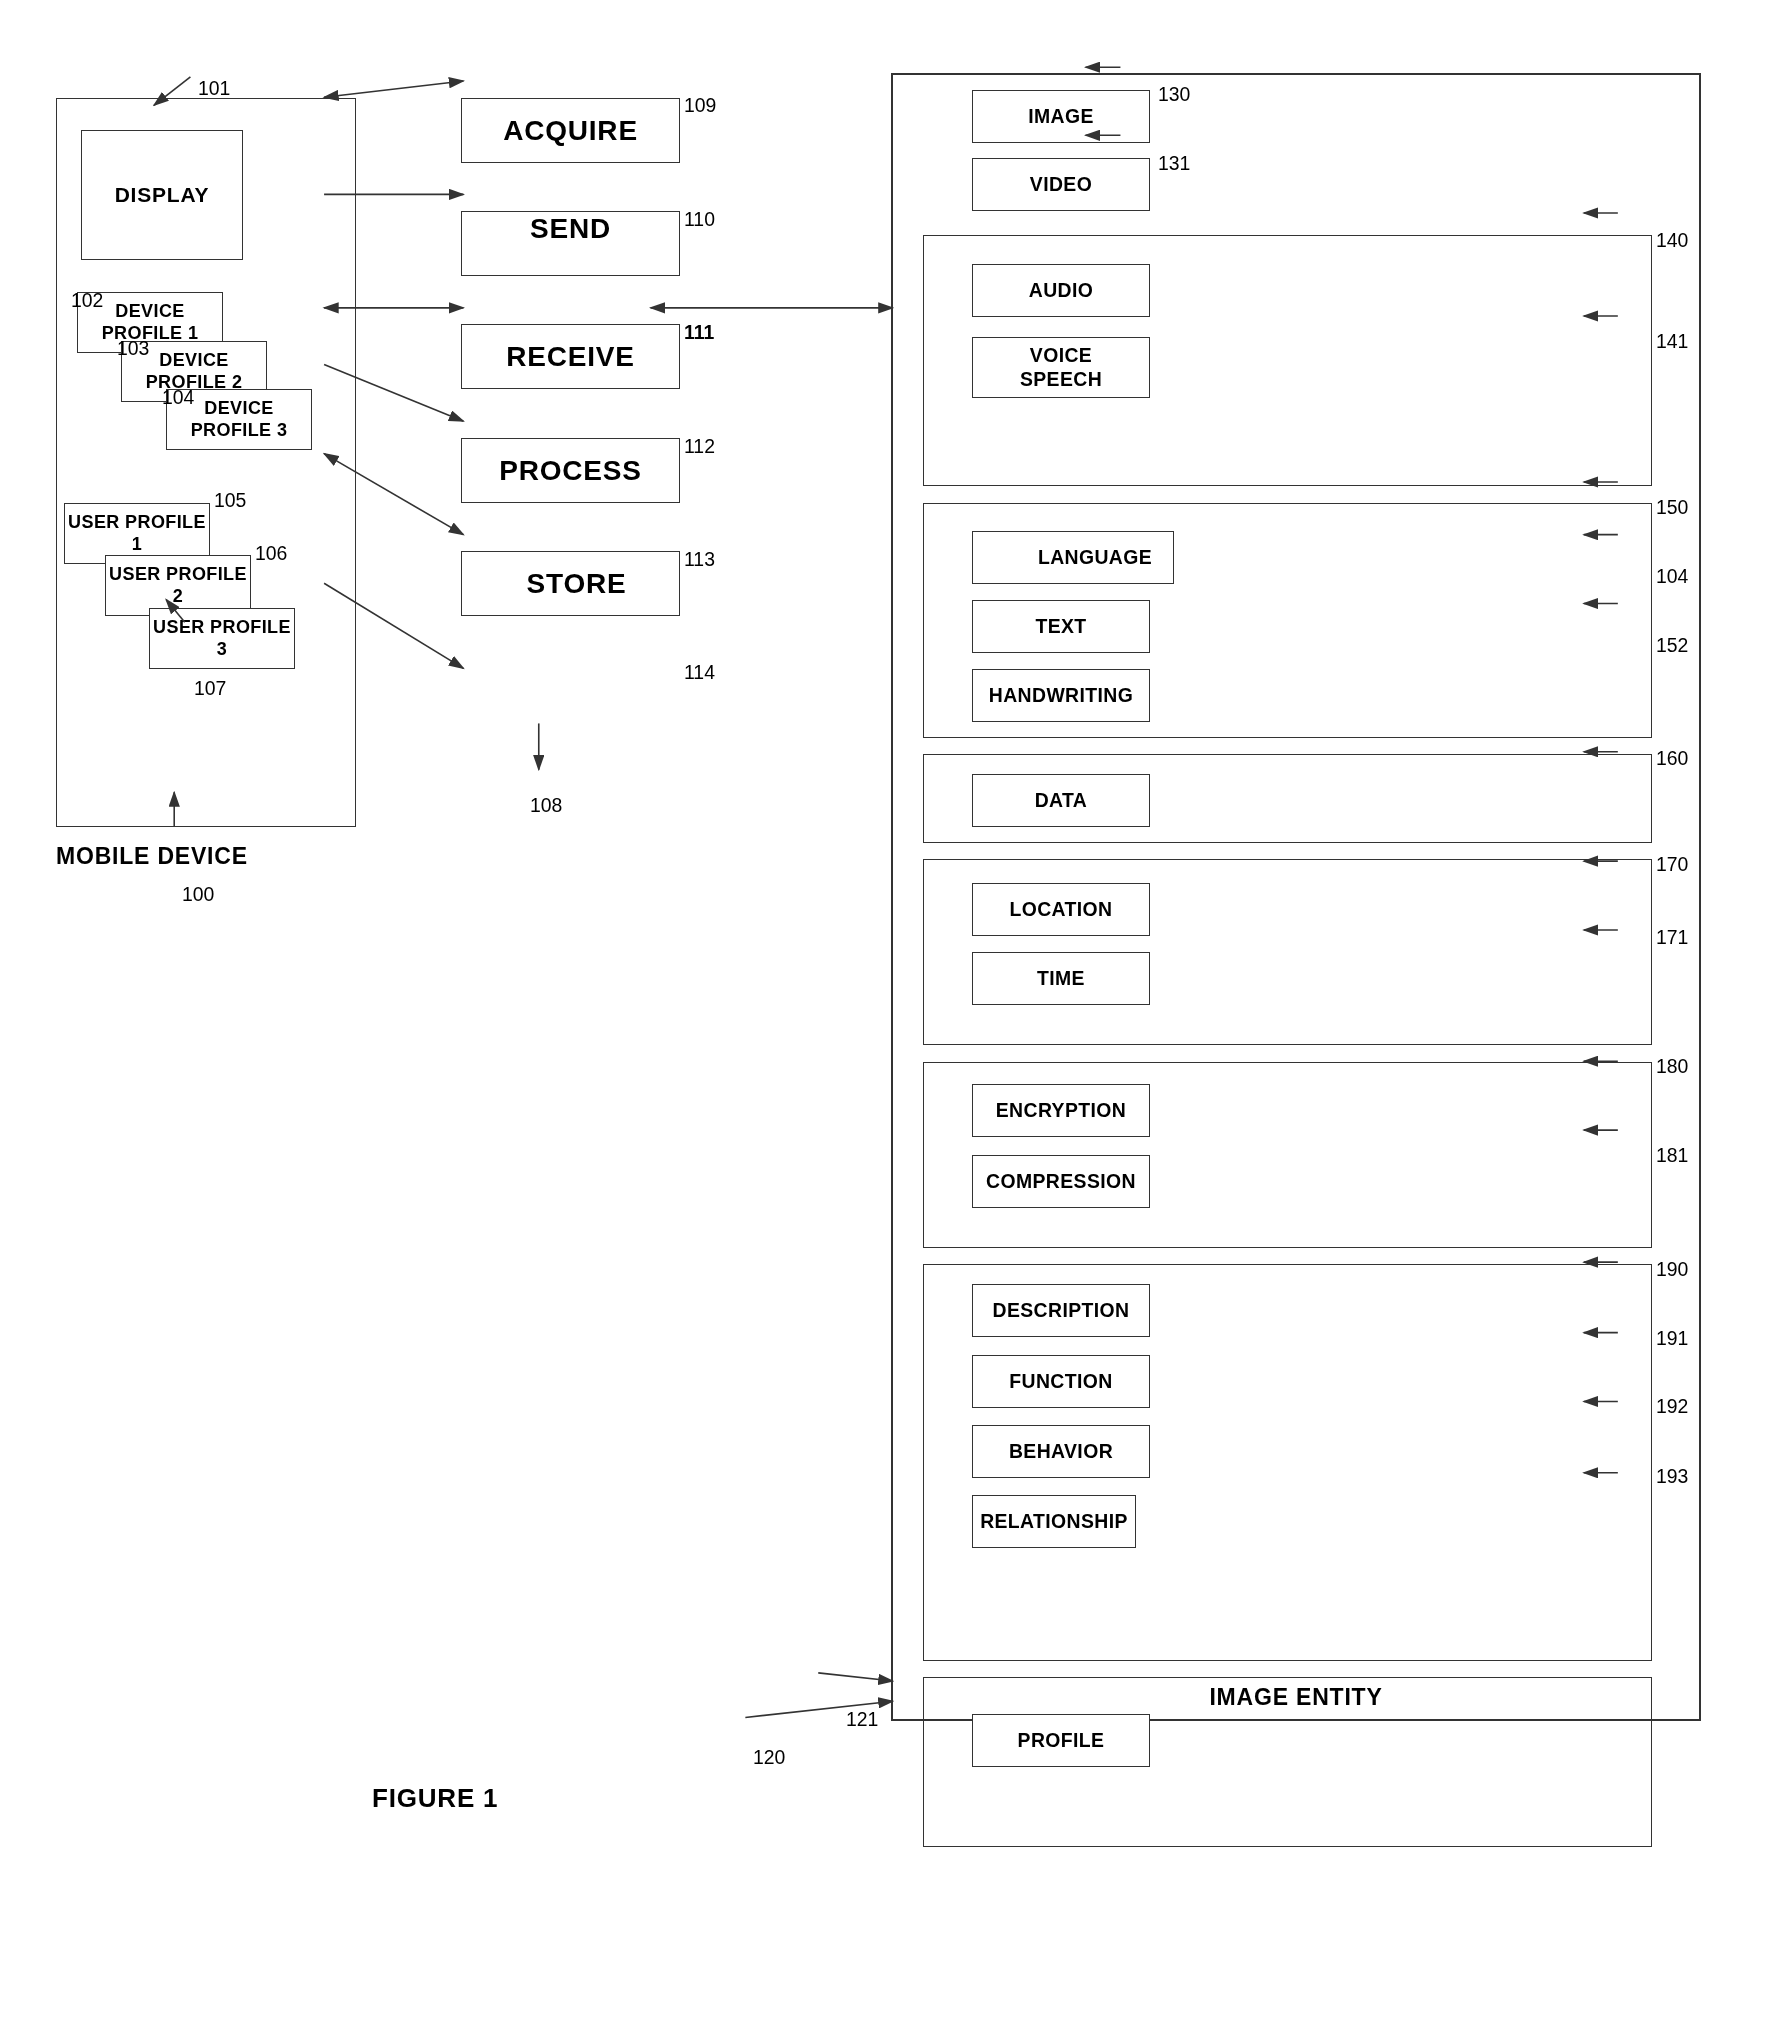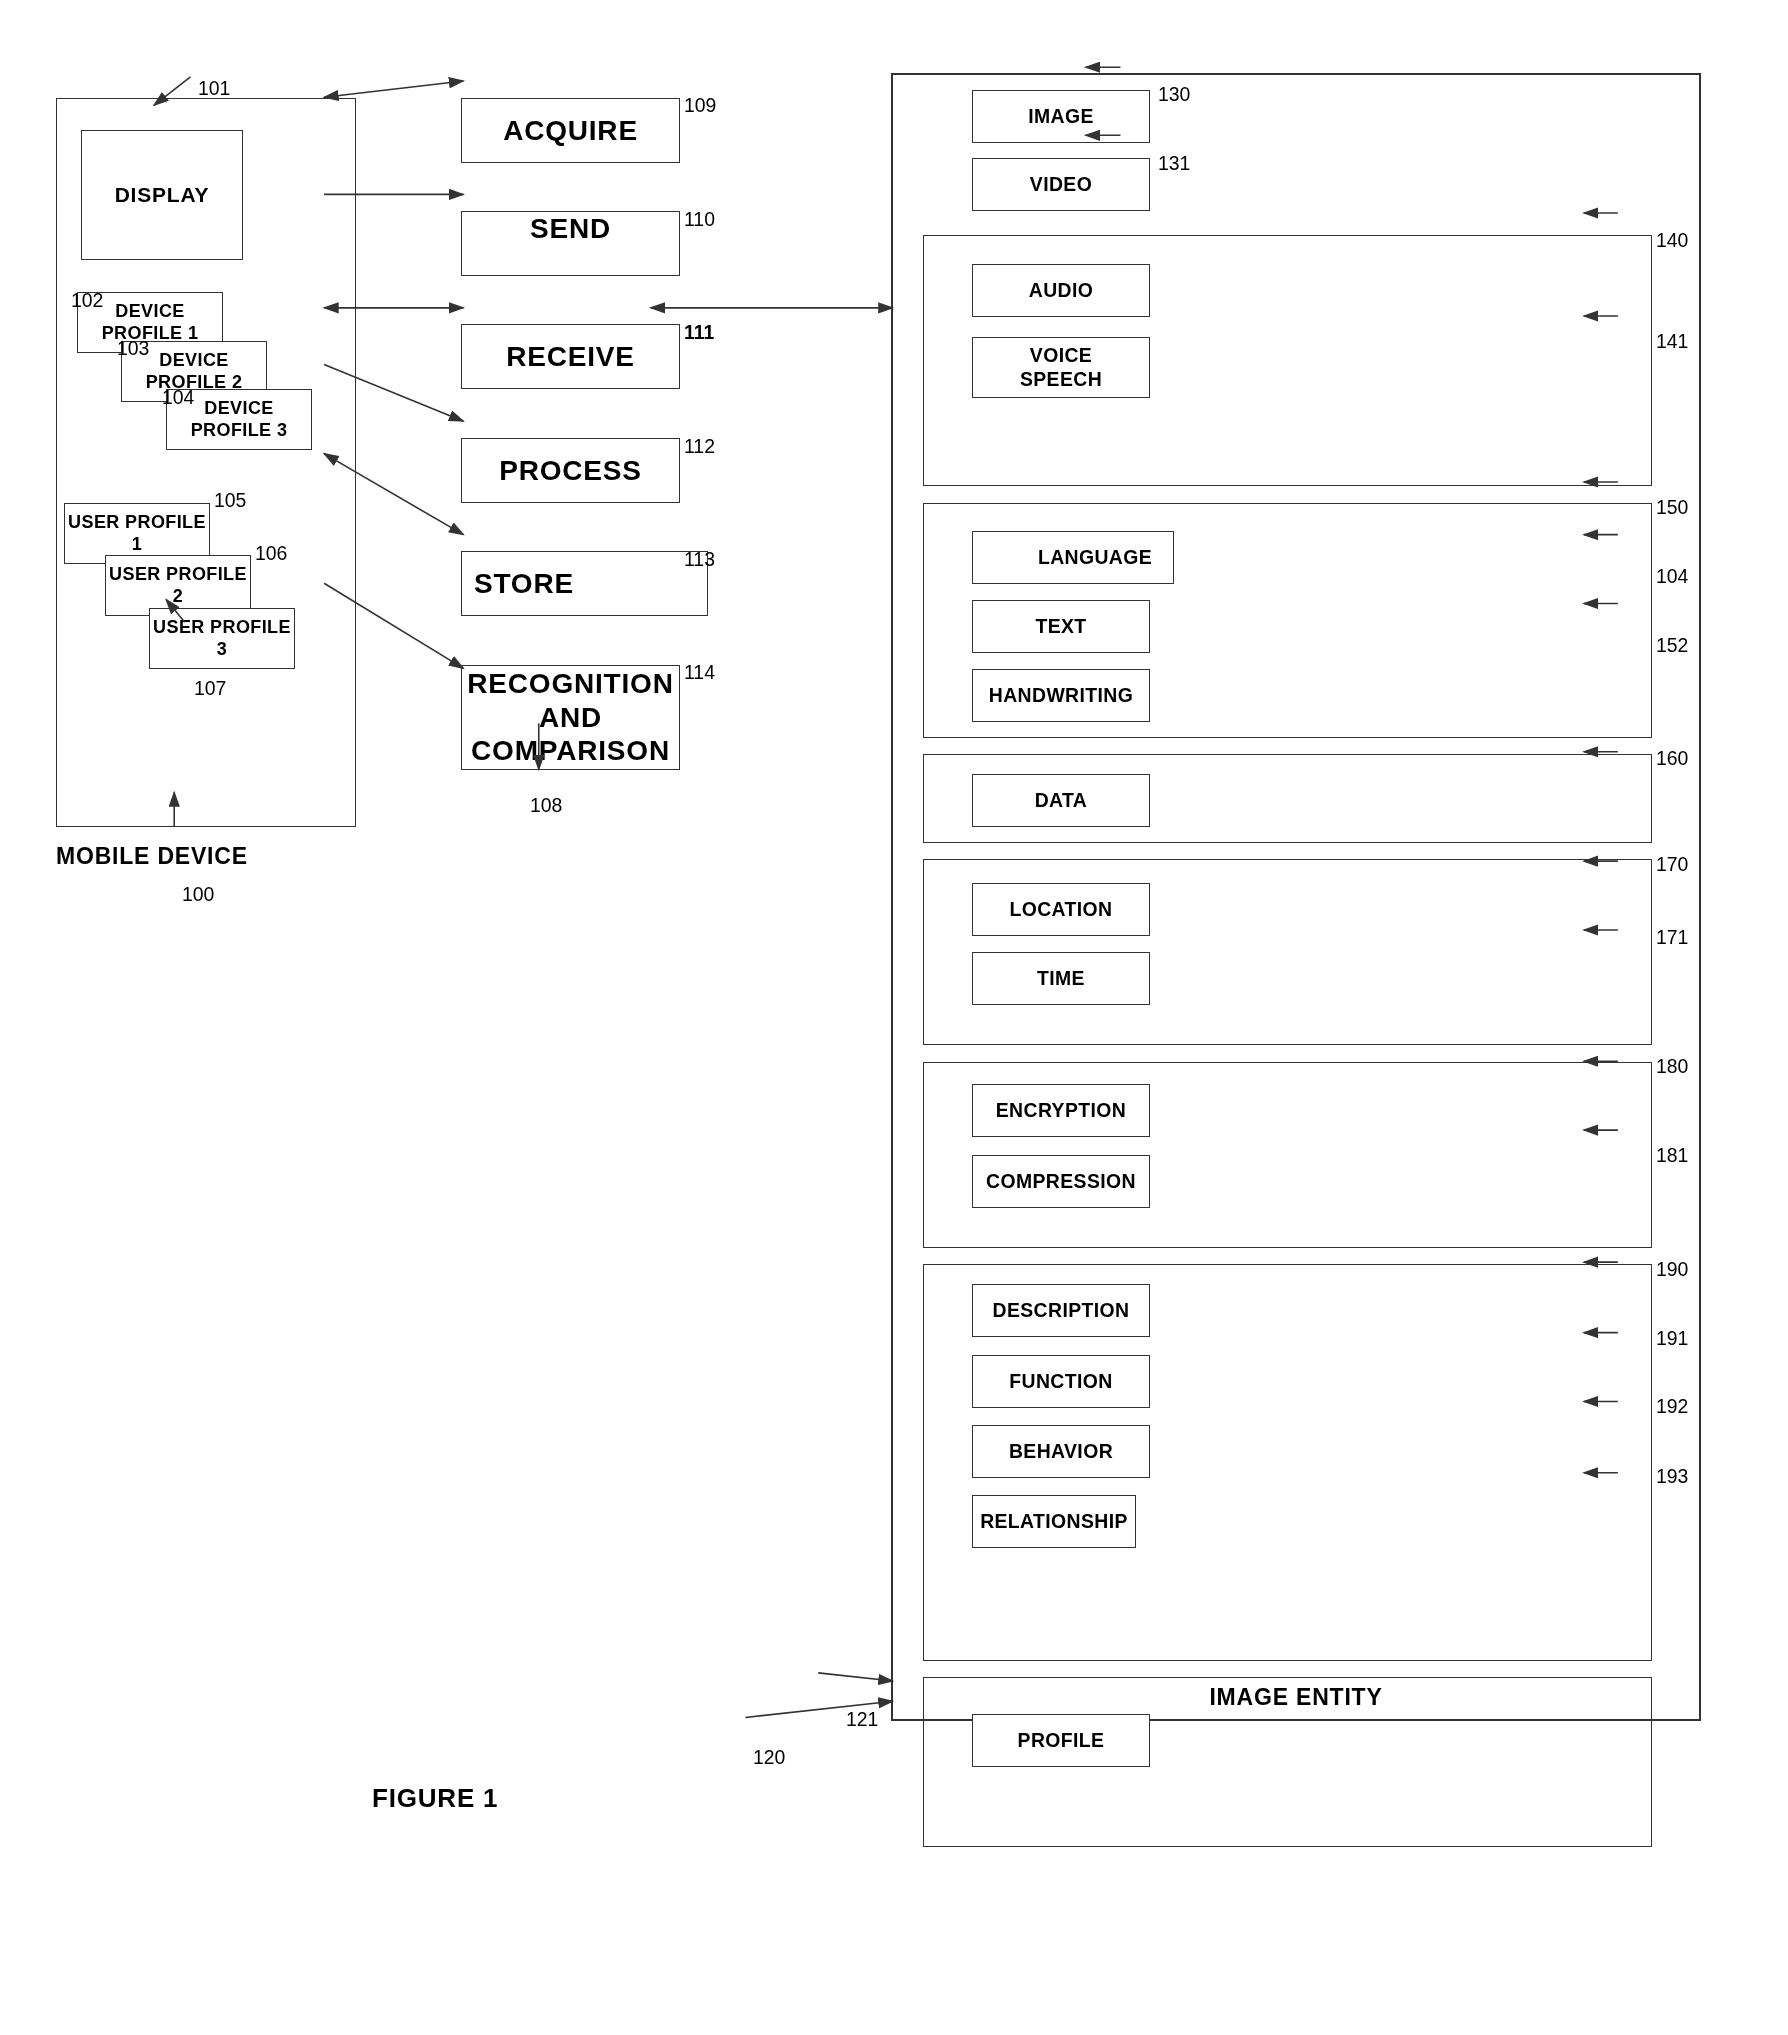--- a/index.html
+++ b/index.html
@@ -283,28 +283,25 @@
   <div style="position:absolute; left:429px; top:275px; width:219px; height:65px; border:1.6px solid #333; background:#fff; display:flex; align-items:center; justify-content:center;">
     <span class="process-box-label">RECEIVE</span>
   </div>
   <div class="ref-num" style="left:652px; top:272px;font-weight:bold;">111</div>
 
   <div style="position:absolute; left:429px; top:389px; width:219px; height:65px; border:1.6px solid #333; background:#fff; display:flex; align-items:center; justify-content:center;">
     <span class="process-box-label">PROCESS</span>
   </div>
   <div class="ref-num" style="left:652px; top:386px;">112</div>
 
-  <div style="position:absolute; left:429px; top:502px; width:247px; height:65px; border:1.6px solid #333; background:#fff; display:flex; align-items:center; justify-content:flex-start;padding-left:12px;">
+  <div style="position:absolute; left:429px; top:502px; width:219px; height:65px; border:1.6px solid #333; background:#fff; display:flex; align-items:center; justify-content:center;padding-left:12px;">
     <span class="process-box-label">STORE</span>
   </div>
   <div class="ref-num" style="left:652px; top:499px;">113</div>
 
-  <div style="position:absolute; left:429px; top:616px; width:219px; height:105px; border:1.6px solid #333; background:#fff; display:flex; align-items:center; justify-content:center;">
-    <span class="process-box-label">RECOGNITION<br>AND<br>COMPARISON</span>
-  </div>
   <div class="ref-num" style="left:652px; top:612px;">114</div>
 
   <div class="ref-num" style="left:498px; top:745px;">108</div>
 
   <div class="image-entity-outer">
     <div class="image-entity-label">IMAGE ENTITY</div>
   </div>
 
   <div class="entity-box" style="left:940px; top:41px; width:178px; height:53px;">
     <span class="entity-box-label">IMAGE</span>

